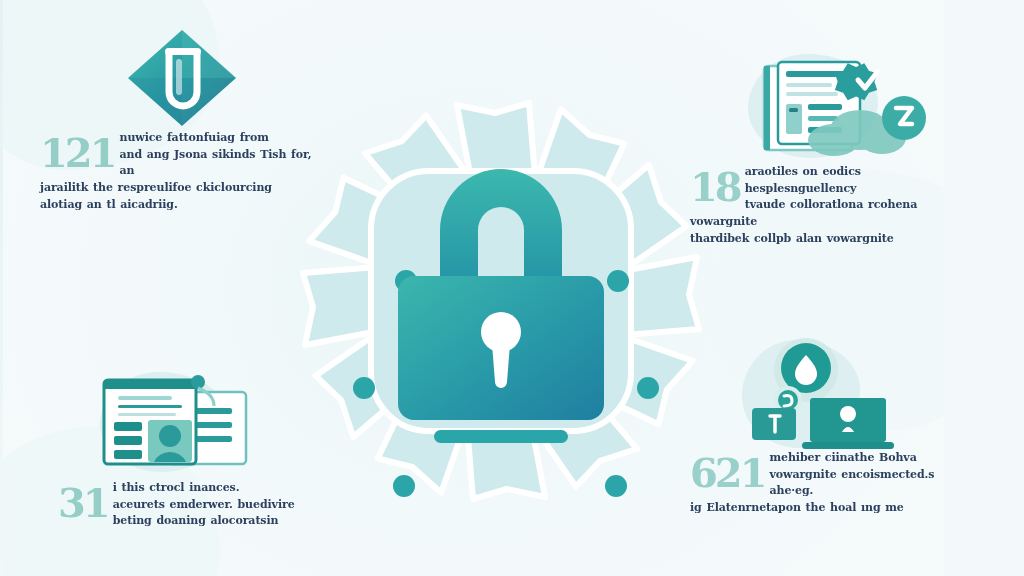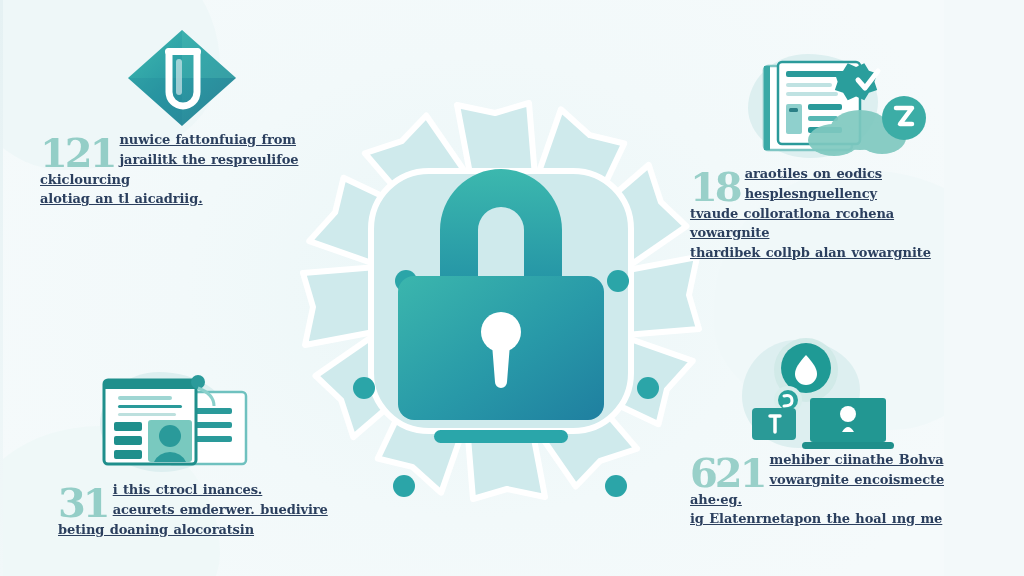--- a/index.html
+++ b/index.html
@@ -42,25 +42,24 @@
     position:absolute;border-radius:46% 54% 52% 48%/52% 46% 54% 48%;
     background:#ddeff0;
   }
   .quad-tl .icon-wrap{height:104px;}
 
   .body-block{position:relative;}
   .numtext{
     font-family:"DejaVu Serif", serif;
     font-weight:bold;
     color:#2b3f5e;
-    font-size:13px;
+    font-size:11px;
     line-height:1.52;
     letter-spacing:-0.1px;
     word-spacing:1px;
-    text-decoration:underline;
   }
   .bignum{
     font-family:"DejaVu Serif", serif;
     font-weight:bold;
     font-size:40px;
     line-height:0.9;
     color:#8ecbc4;
     letter-spacing:-3px;
     float:left;
     margin:1px 5px 0 0;
@@ -182,20 +181,21 @@
 
         <path d="M 45 26 L 45 66 A 14 14 0 0 0 73 66 L 73 26" fill="none" stroke="#ffffff" stroke-width="7" stroke-linecap="round"></path>
         <rect x="41" y="22" width="36" height="7" rx="3.5" fill="#ffffff"></rect>
         <rect x="52" y="33" width="6" height="36" rx="3" fill="#ffffff" opacity=".55"></rect>
       </svg>
     </div>
     <div class="body-block">
       <span class="bignum">121</span>
       <div class="numtext">
         <p>nuwice fattonfuiag from</p>
+        <p>and ang Jsona sikinds Tish for, an</p>
         <p>jarailitk the respreulifoe ckiclourcing</p>
         <p>alotiag an tl aicadriig.</p>
       </div>
     </div>
   </div>
 
   <div class="quad quad-tr">
     <div class="icon-wrap">
       <div class="icon-blob" style="left:58px;top:2px;width:130px;height:104px;"></div>
       <svg width="200" height="110" viewBox="0 0 200 110" style="position:absolute;left:58px;top:2px;">

